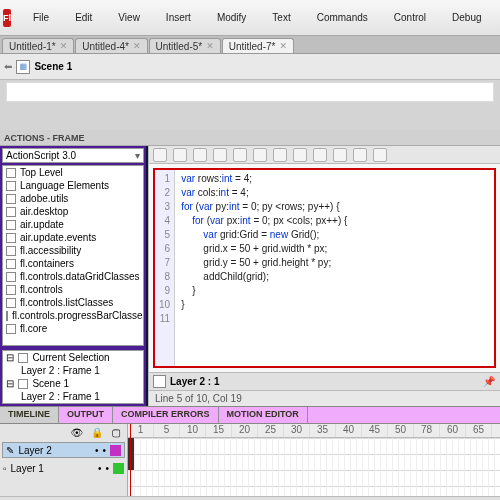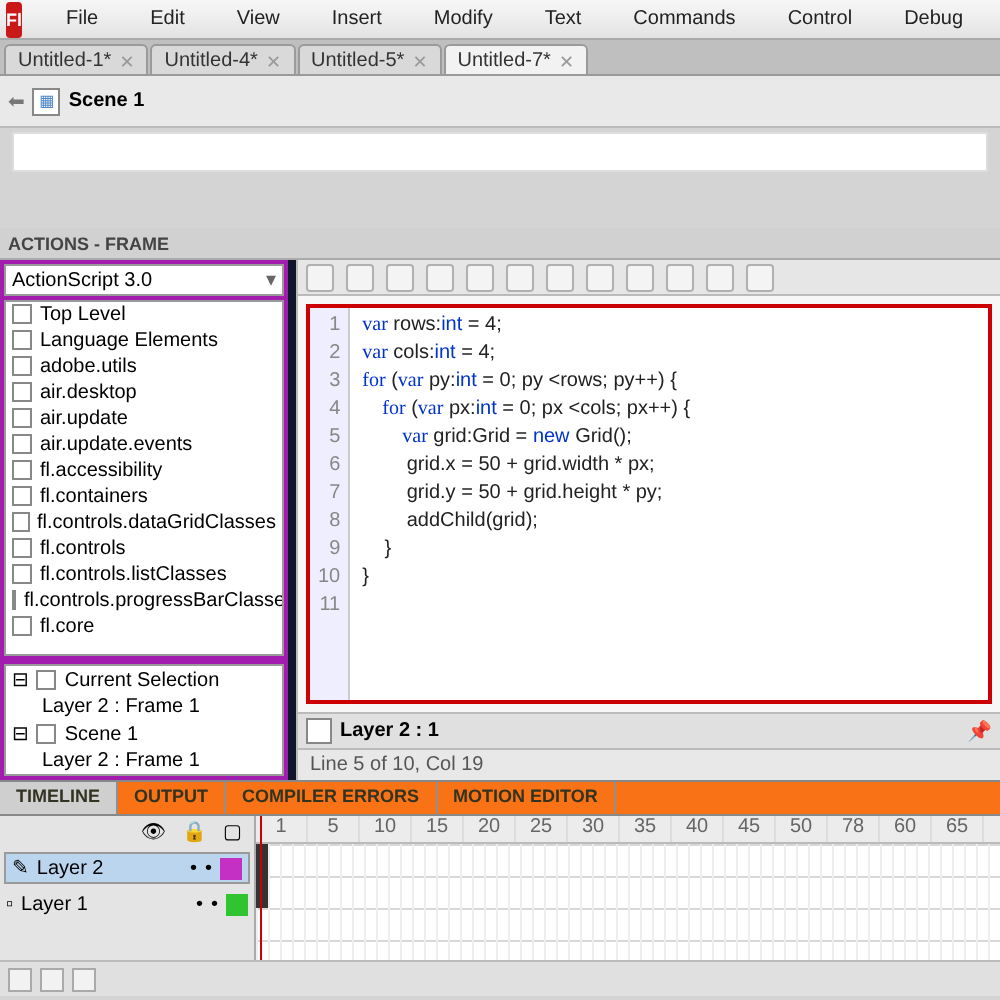--- a/index.html
+++ b/index.html
@@ -1,49 +1,49 @@
 <!DOCTYPE html>
 <html><head>
 <meta charset="utf-8">
 <style>
 *{box-sizing:border-box;margin:0;padding:0;font-family:Tahoma,Arial,sans-serif;font-size:10px;}
 body{background:#d4d4d4;width:500px;height:500px;overflow:hidden;position:relative;}
-.menubar{background:linear-gradient(#f7f7f7,#e3e3e3);height:20px;display:flex;align-items:center;border-bottom:1px solid #aaa;}
+.menubar{background:linear-gradient(#f7f7f7,#e3e3e3);height:36px;display:flex;align-items:center;border-bottom:1px solid #aaa;}
 .logo{width:18px;height:18px;background:#ca1919;color:#fff;display:flex;align-items:center;justify-content:center;font:bold 9px Arial;margin:0 3px;border-radius:2px;}
 .menubar .m{padding:0 7px;cursor:default;color:#222;margin-left:12px;}
 .tabs{background:#bfbfbf;height:18px;display:flex;align-items:end;border-bottom:1px solid #9a9a9a;padding-left:2px;gap:0;}
-.tab{padding:2px 6px 1px;background:#d9d9d9;border:1px solid #9a9a9a;border-bottom:none;border-radius:3px 3px 0 0;margin-right:1px;color:#333;display:flex;align-items:flex-end;gap:4px;}
+.tab{padding:2px 6px 1px;background:#d9d9d9;border:1px solid #9a9a9a;border-bottom:none;border-radius:3px 3px 0 0;margin-right:1px;color:#333;display:flex;align-items:flex-start;gap:4px;}
 .tab.act{background:#f2f2f2;}
 .tab .x{color:#999;font-size:9px;}
 .scenerow{background:#e9e9e9;height:26px;display:flex;align-items:center;padding:0 4px;border-bottom:1px solid #bbb;}
 .scenerow .ic{width:14px;height:14px;background:#fff;border:1px solid #888;margin-right:4px;display:flex;align-items:center;justify-content:center;color:#4e88c9;font-size:8px;}
 .whitebar{background:#fff;height:20px;margin:2px 6px;border:1px solid #ddd;}
 .actions{background:#d1d1d1;border-bottom:1px solid #aaa;height:16px;display:flex;align-items:center;padding-left:4px;font-size:9px;color:#444;font-weight:bold;margin-top:28px;}
 .wkrow{display:flex;height:260px;}
-.side{width:148px;background:#a21caf;border-right:4px solid #0f172a;display:flex;flex-direction:column;}
+.side{width:148px;background:#4c1d95;border-right:2px solid #0f172a;display:flex;flex-direction:column;}
 .sel{display:flex;align-items:center;background:#fff;border:1px solid #9a9a9a;margin:2px;padding:1px 3px;}
 .sel .dd{margin-left:auto;color:#666;}
 .list{flex:1;overflow:auto;background:#fff;border:1px solid #9a9a9a;margin:0 2px 2px 2px;}
-.list .it{display:flex;align-items:flex-start;padding:1px 3px;gap:4px;}
+.list .it{display:flex;align-items:center;padding:1px 3px;gap:4px;}
 .list .sq{width:10px;height:10px;background:#fff;border:1px solid #888;}
 .cur{background:#fff;border:1px solid #9a9a9a;margin:2px;font-size:9px;}
 .cur .hd{display:flex;gap:4px;align-items:center;padding:1px 3px;}
 .cur .b{width:10px;height:10px;background:#fff;border:1px solid #888;}
 .cur .row{padding:1px 3px 1px 18px;}
 .editor{flex:1;background:#f7f7f7;display:flex;flex-direction:column;border-left:1px solid #bbb;}
 .edbar{height:18px;background:#e6e6e6;border-bottom:1px solid #bbb;display:flex;align-items:center;padding:0 4px;gap:6px;}
 .edbar .b{width:14px;height:14px;background:#f4f4f4;border:1px solid #b0b0b0;border-radius:2px;}
 .code{flex:1;display:flex;border:2px solid #cc0000;margin:4px;background:#fff;font-family:'Courier New',monospace;font-size:11px;}
 .gut{background:#eef;color:#888;padding:2px 4px;text-align:right;border-right:1px solid #ccc;font-size:9px;line-height:14px;}
 .codet{padding:2px 6px;white-space:pre;line-height:14px;color:#222;}
-.kw{color:#0033cc;font-family:Liberation Serif, serif;}.ty{color:#0033cc;}.nw{color:#0033cc;}
+.kw{color:#0033cc;}.ty{color:#0033cc;}.nw{color:#0033cc;}
 .bottab{background:#e0e0e0;height:18px;display:flex;align-items:center;padding:0 4px;border-top:1px solid #bbb;}
 .bottab .ic{width:13px;height:13px;background:#fff;border:1px solid #888;margin-right:4px;}
 .status{background:#e8e8e8;padding:2px 6px;color:#555;border-top:1px solid #bbb;}
-.panelbar{background:#f97316;height:18px;display:flex;border-top:1px solid #888;border-bottom:1px solid #888;}
+.panelbar{background:#f0abfc;height:18px;display:flex;border-top:1px solid #888;border-bottom:1px solid #888;}
 .panelbar .pt{padding:2px 8px;color:#332;font-size:9px;font-weight:bold;border-right:1px solid #909090;}
 .panelbar .pt.act{background:#cfcfcf;}
 .tl{display:flex;height:72px;background:#e4e4e4;}
 .tl .lay{width:128px;border-right:1px solid #aaa;}
 .tl .lay .lr{display:flex;align-items:center;padding:1px 3px;gap:4px;height:16px;}
 .tl .lay .lr.sel{background:#bcd5ee;}
 .tl .tr{flex:1;background:#fff;position:relative;}
 .tl .rule{height:14px;background:#ececec;display:flex;font-size:8px;color:#666;border-bottom:1px solid #bbb;}
 .tl .rule div{width:26px;text-align:center;border-right:1px solid #ddd;}
 .tl .gridbg{position:absolute;top:14px;left:0;right:0;bottom:0;background-image:linear-gradient(90deg,#eee 1px,transparent 1px),linear-gradient(#d8d8d8 1px,transparent 1px);background-size:6px 16px,100% 16px;}

